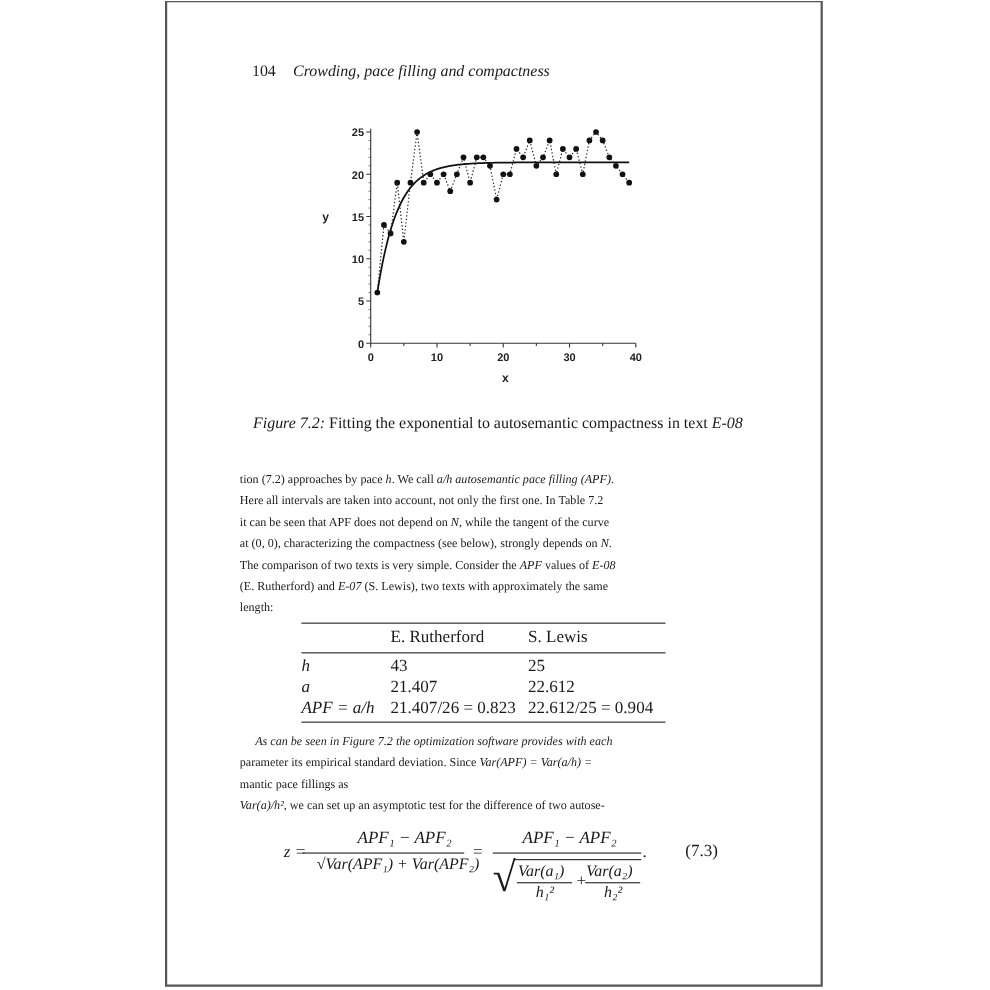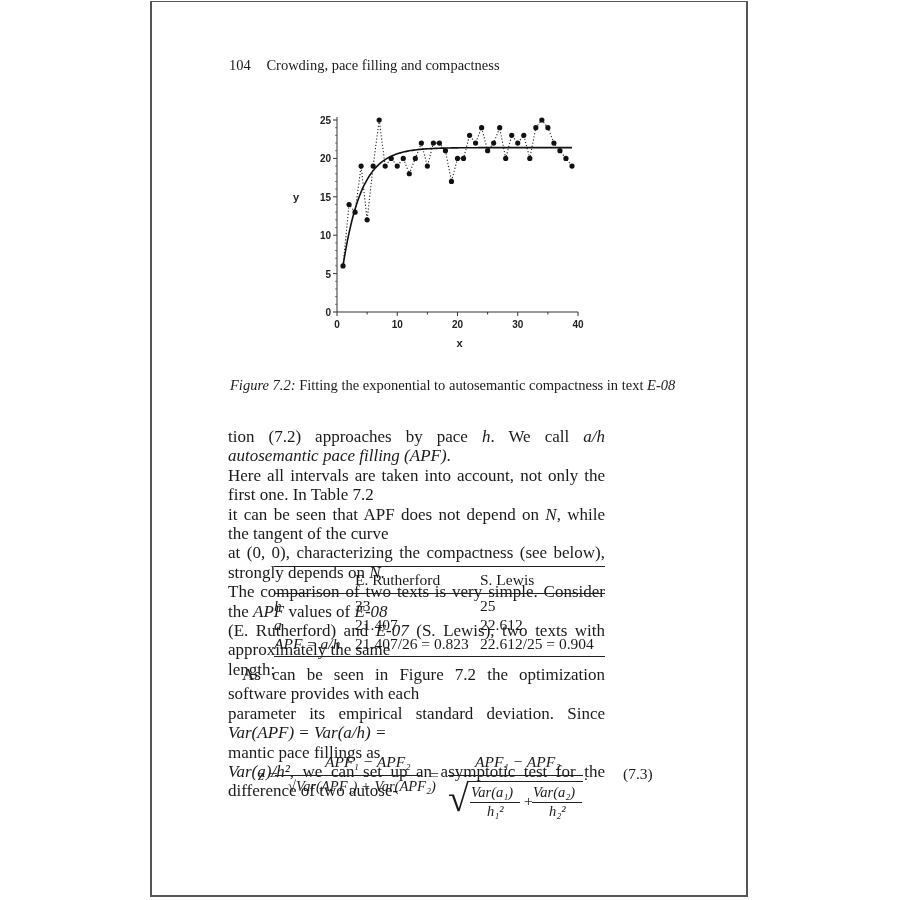--- a/index.html
+++ b/index.html
@@ -1,40 +1,40 @@
 <!DOCTYPE html>
 <html><head>
 <meta charset="utf-8">
 <style>
   html, body { margin:0; padding:0; background:#ffffff; }
   body { width:900px; height:900px; position:relative; overflow:hidden; font-family:"Liberation Serif", serif; color:#1a1a1a; }
   .page-frame { position:absolute; left:150px; top:1px; width:598px; height:896px; border:2px solid #555; border-top-width:1px; box-sizing:border-box; background:#fff; }
   .running-head { position:absolute; left:229px; top:57px; font-size:14.5px; white-space:nowrap; }
   .running-head .pnum { margin-right:12px; }
-  .running-head .title { }
+  .running-head .title { font-style:italic; }
   .figure { position:absolute; left:280px; top:105px; width:320px; height:260px; }
   .figure svg { position:absolute; left:0; top:0; }
   .caption { position:absolute; left:230px; top:377px; font-size:14.5px; white-space:nowrap; }
   .caption .lbl, .caption .it { font-style:italic; }
-  .body-text { position:absolute; left:228px; width:377px; font-size:17px; line-height:19.4px; text-align:justify; }
+  .body-text { position:absolute; left:218px; width:377px; font-size:11px; line-height:19.4px; text-align:justify; }
   .body-text p { margin:0; }
   .it { font-style:italic; }
   .para1 { top:427px; }
   .para1 p { text-align-last:left; }
   .tbl-wrap { position:absolute; left:274px; top:566px; width:331px; }
   .tbl-wrap .rule-top { border-top:1.5px solid #222; }
   .tbl-wrap .rule-mid { border-top:1px solid #222; margin-top:0; }
   .tbl-wrap .rule-bot { border-top:1.5px solid #222; }
   .tbl-row { display:flex; height:19px; line-height:19px; font-size:15.5px; white-space:nowrap; }
   .tbl-row.head { height:26px; line-height:26px; }
   .c0 { width:81px; font-style:italic; }
   .c1 { width:125px; }
   .c2 { width:125px; }
   .para2 { top:665px; }
-  .para2 .indent { text-indent:14px; }
+  .para2 .indent { text-indent:14px;font-style:italic; }
   .equation { position:absolute; left:230px; top:745px; width:420px; height:110px; font-size:15.5px; }
   .equation span { position:absolute; white-space:nowrap; }
   .frac-bar { position:absolute; height:1px; background:#222; }
 </style>
 </head>
 <body>
 
 <div class="page-frame"></div>
 
 <div class="running-head">
@@ -155,21 +155,21 @@
 <div class="tbl-wrap">
   <div class="rule-top"></div>
   <div class="tbl-row head">
     <span class="c0"></span>
     <span class="c1">E. Rutherford</span>
     <span class="c2">S. Lewis</span>
   </div>
   <div class="rule-mid"></div>
   <div class="tbl-row" style="margin-top:2px">
     <span class="c0">h</span>
-    <span class="c1">33</span>
+    <span class="c1">43</span>
     <span class="c2">25</span>
   </div>
   <div class="tbl-row">
     <span class="c0">a</span>
     <span class="c1">21.407</span>
     <span class="c2">22.612</span>
   </div>
   <div class="tbl-row" style="margin-bottom:3px">
     <span class="c0">APF = a/h</span>
     <span class="c1">21.407/26 = 0.823</span>

